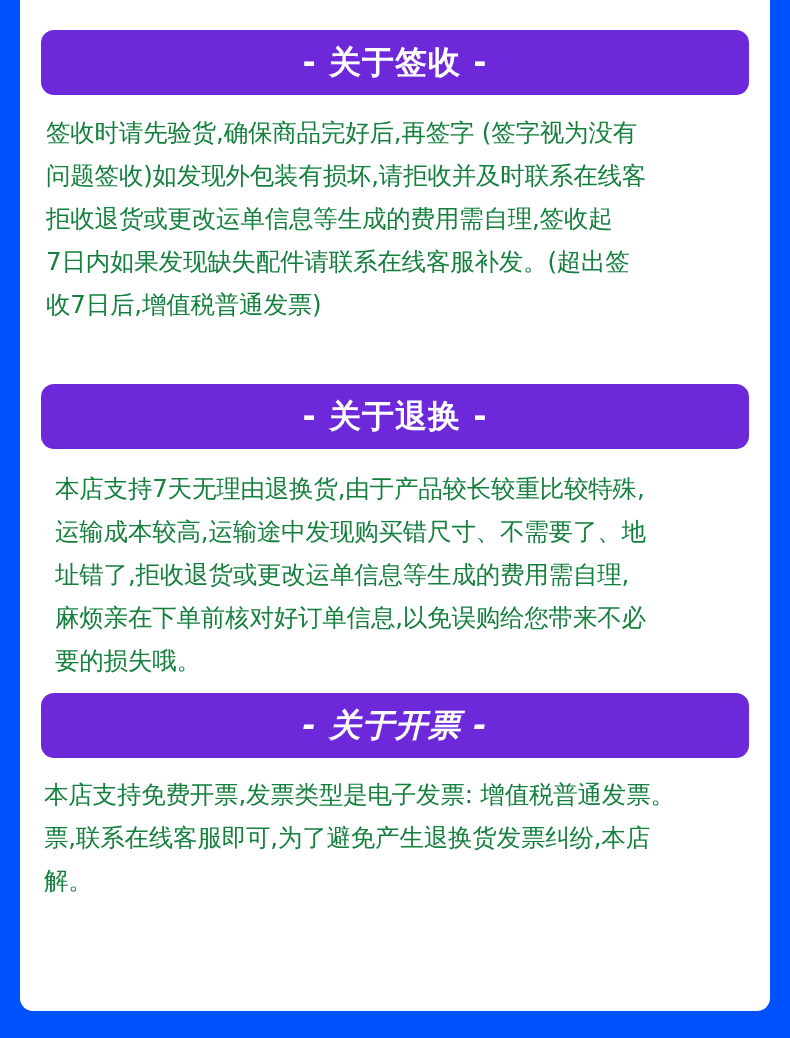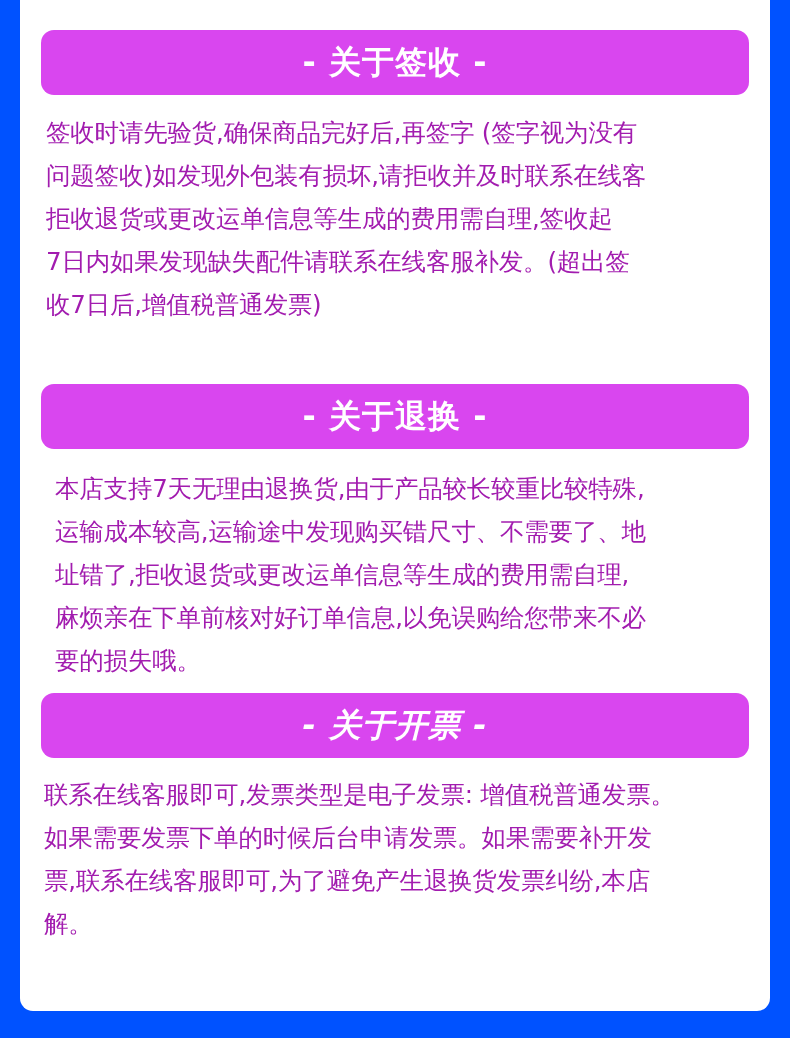--- a/index.html
+++ b/index.html
@@ -21,39 +21,39 @@
       width: 750px;
       height: 1011px;
       background: #ffffff;
       border-radius: 0 0 13px 13px;
     }
     .section-header {
       position: absolute;
       left: 21px;
       width: 708px;
       height: 65px;
-      background: #d946ef;
+      background: #6d28d9;
       border-radius: 13px;
       display: flex;
       align-items: center;
       justify-content: center;
       color: #ffffff;
       font-weight: bold;
       font-size: 32px;
       letter-spacing: 1px;
       white-space: nowrap;
     }
     .section-body {
       position: absolute;
     }
     .line {
       height: 43px;
       line-height: 43px;
       font-size: 24.5px;
-      color: #a21caf;
+      color: #15803d;
       white-space: nowrap;
       letter-spacing: -0.2px;
     }
   </style>
 </head>
 <body>
 
 <div class="panel">
 
   <div class="section-header" style="top:30px;">
@@ -75,19 +75,18 @@
     <div class="line">运输成本较高,运输途中发现购买错尺寸、不需要了、地</div>
     <div class="line">址错了,拒收退货或更改运单信息等生成的费用需自理,</div>
     <div class="line">麻烦亲在下单前核对好订单信息,以免误购给您带来不必</div>
     <div class="line">要的损失哦。</div>
   </div>
 
   <div class="section-header" style="top:693px;font-style:italic;">
     <span>- 关于开票 -</span>
   </div>
   <div class="section-body" style="left:24px; top:773px;">
-    <div class="line">联系在线客服即可,发票类型是电子发票: 增值税普通发票。</div>
-    <div class="line">如果需要发票下单的时候后台申请发票。如果需要补开发</div>
+    <div class="line">本店支持免费开票,发票类型是电子发票: 增值税普通发票。</div>
     <div class="line">票,联系在线客服即可,为了避免产生退换货发票纠纷,本店</div>
     <div class="line">解。</div>
   </div>
 
 </div>
 
 </body></html>

